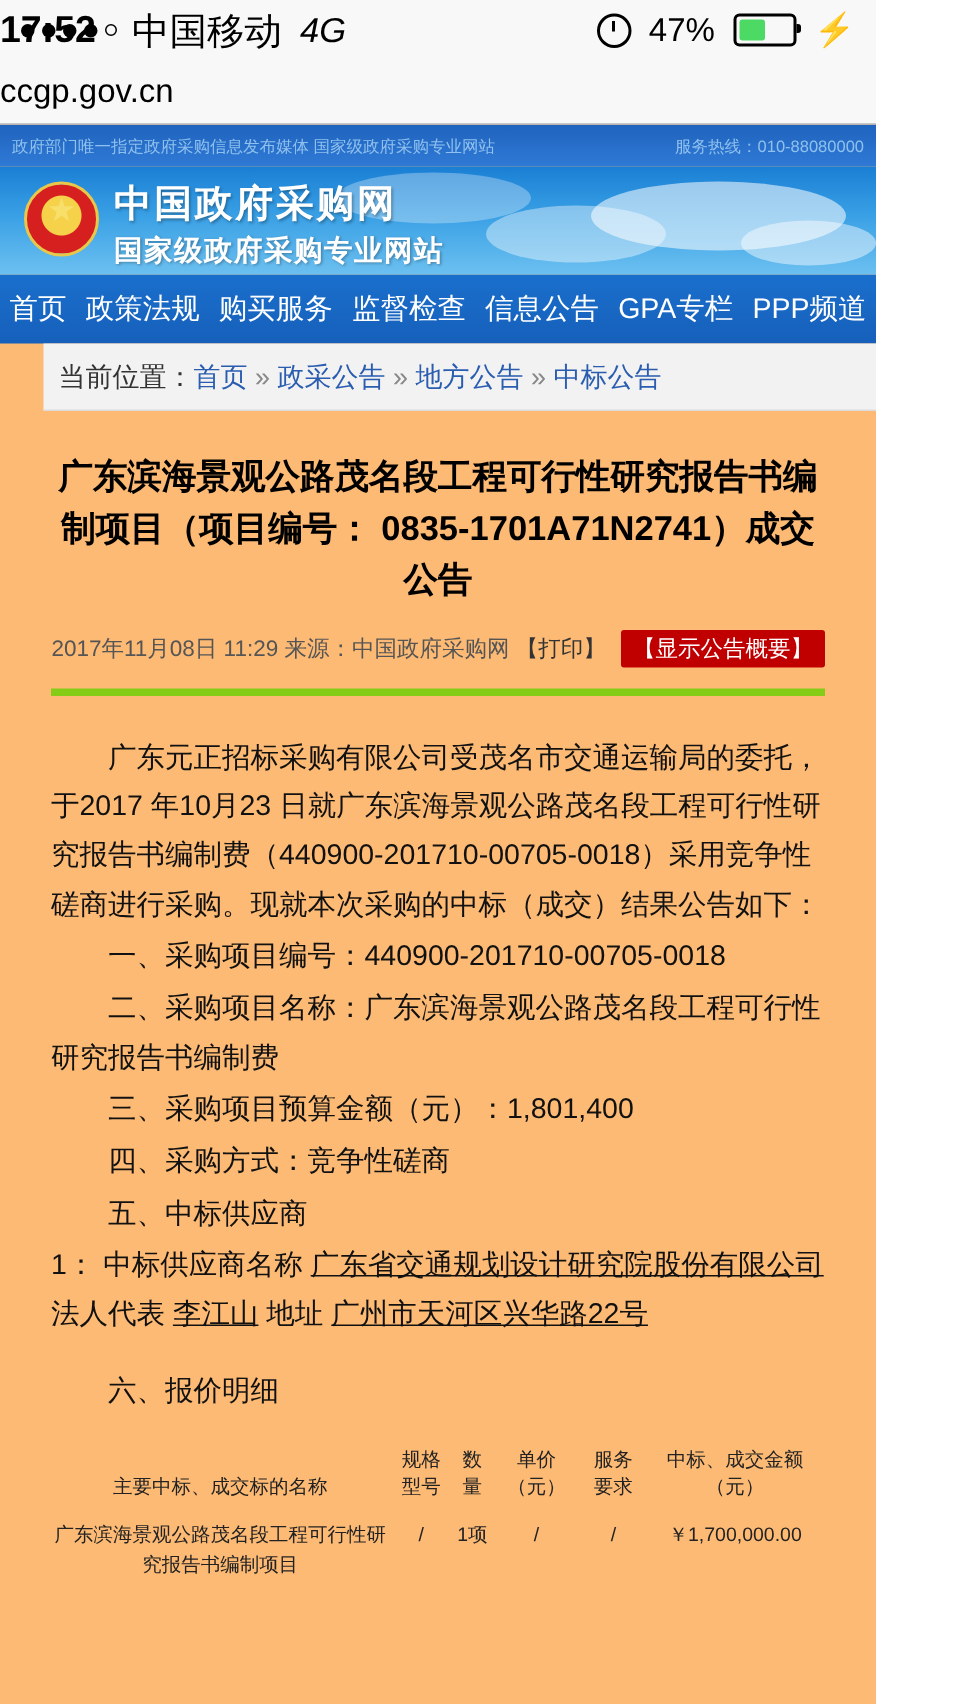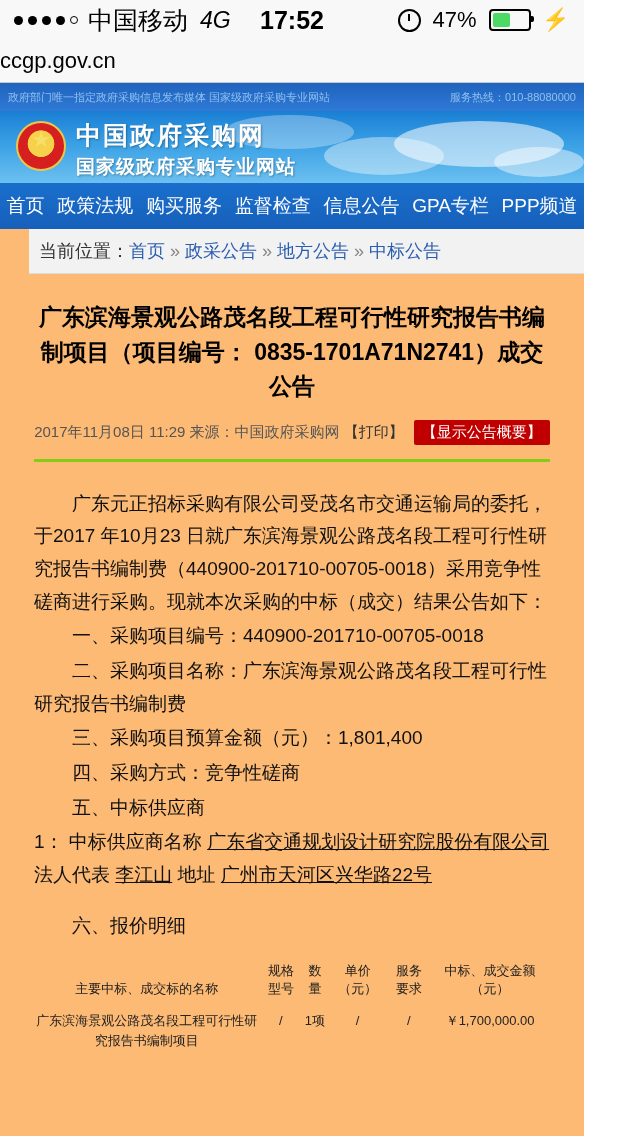--- a/index.html
+++ b/index.html
@@ -31,21 +31,21 @@
   }
   .dots { display: flex; align-items: center; gap: 5px; margin-right: 10px; }
   .dot {
     width: 9px; height: 9px; border-radius: 50%;
     background: #000;
   }
   .dot.hollow { background: transparent; border: 1.5px solid #000; width: 6px; height: 6px;}
   .carrier { font-size: 25px; margin-right: 12px; letter-spacing: 0; }
   .net { font-size: 23px; font-style: italic; }
   .clock {
-    position: absolute; left: 0; right: 0; text-align: center;
+    position: absolute; left: 0; right: 0; 
     font-size: 25px; font-weight: bold; pointer-events: none;
   }
   .right-status {
     margin-left: auto; display: flex; align-items: center; gap: 12px;
     font-size: 22px;
   }
   .lock-ico {
     width: 19px; height: 19px; border-radius: 50%;
     border: 2px solid #000; display: inline-block; position: relative;
   }
@@ -154,23 +154,23 @@
   .crumb .sep { color: #888; margin: 0 5px; }
 
   
   .article { padding: 0 34px; }
   .title {
     font-size: 23px; font-weight: bold; color: #000;
     text-align: center; line-height: 1.5;
     padding: 26px 0 16px;
   }
   .meta {
-    text-align: center; font-size: 15px; color: #555;
+    text-align: right; font-size: 15px; color: #555;
     padding-bottom: 14px;
-    border-bottom: 3px solid #84cc16;
+    border-bottom: 5px solid #84cc16;
   }
   .meta .print { color: #333; }
   .meta .abstract-btn {
     display: inline-block; background: #c00000; color: #fff;
     font-size: 15px; padding: 3px 8px; margin-left: 6px;
     border-radius: 2px;
   }
   .body {
     font-size: 19px; color: #111; line-height: 1.72;
     padding-top: 26px;

